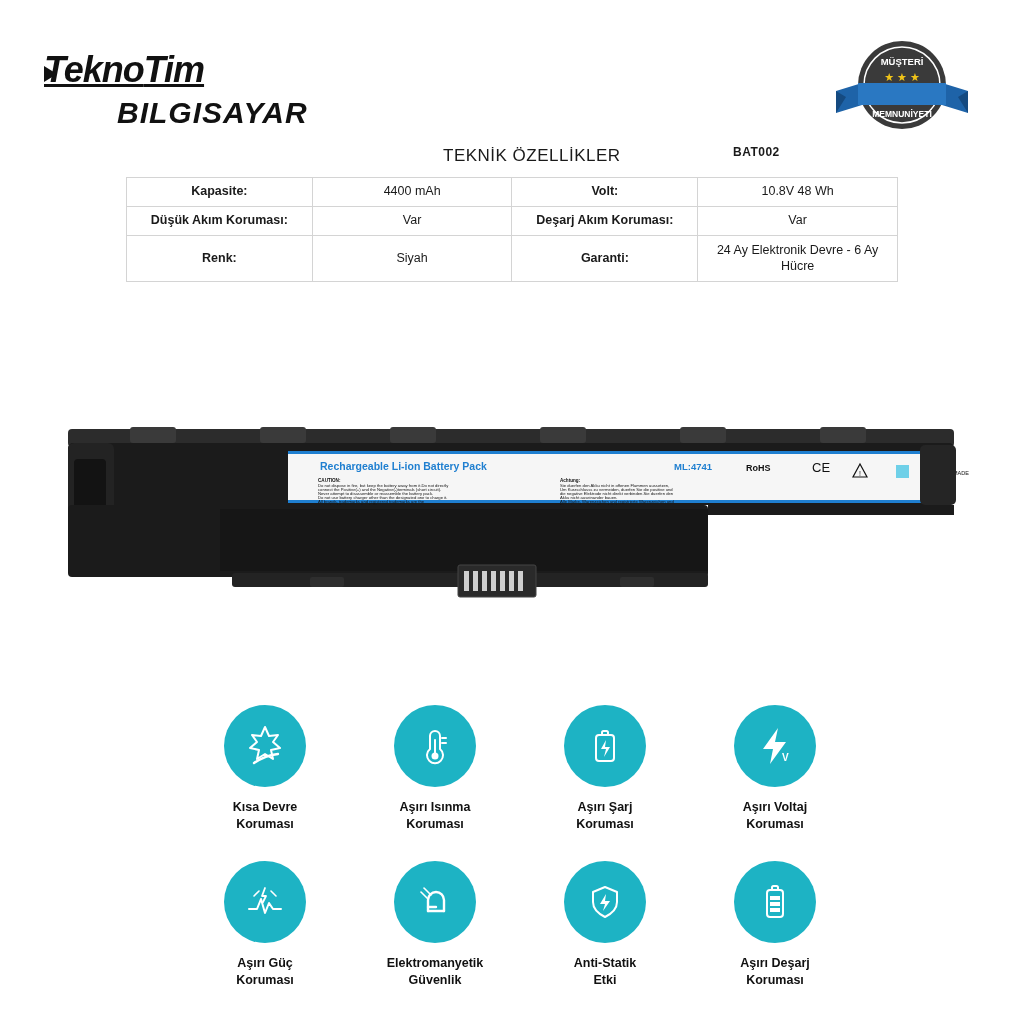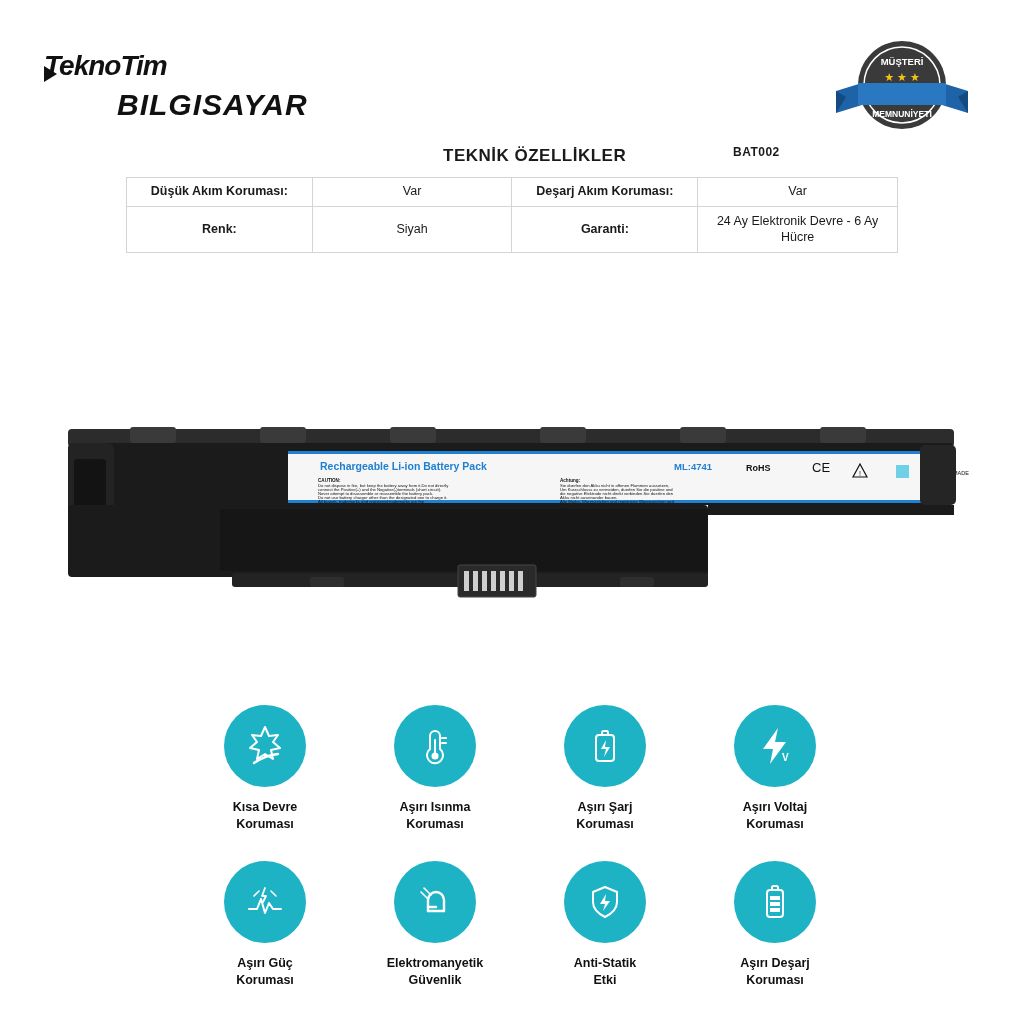--- a/index.html
+++ b/index.html
@@ -17,27 +17,28 @@
     background: #fff;
   }
 
   
   .logo {
     position: absolute;
     left: 44px; top: 52px;
     width: 330px; height: 85px;
   }
   .logo-line1 {
-    font-size: 28px;
+    font-size: 36px;
     font-weight: bold;
     font-style: italic;
     letter-spacing: -1px;
     color: #111;
     line-height: 1;
     white-space: nowrap;
+    text-decoration: underline;
   }
   .logo-line2 {
     font-size: 30px;
     font-weight: bold;
     font-style: italic;
     letter-spacing: 1px;
     color: #111;
     margin-top: 8px;
     margin-left: 73px;
   }
@@ -56,21 +57,21 @@
     right: 52px; top: 33px;
     width: 140px; height: 108px;
   }
   .badge svg { display: block; }
 
   
   .table-title {
     position: absolute;
     left: 443px; top: 146px;
     font-size: 17px;
-    font-weight: bold;
+    font-weight: normal;
     letter-spacing: 0.5px;
     color: #1a1a1a;
   }
   .model-code {
     position: absolute;
     left: 733px; top: 145px;
     font-size: 12px;
     font-weight: bold;
     letter-spacing: 0.5px;
     color: #1a1a1a;
@@ -170,20 +171,26 @@
       <polygon points="136,58 126,64 136,80" fill="#154a80"></polygon>
     </svg>
   </div>
 
   <div class="table-title">TEKNİK ÖZELLİKLER</div>
   <div class="model-code">BAT002</div>
 
   <table class="spec-table">
     <tbody>
       <tr>
+        <td class="label">Kapasite:</td>
+        <td class="value">4400 mAh</td>
+        <td class="label">Volt:</td>
+        <td class="value">10.8V 48 Wh</td>
+      </tr>
+      <tr>
         <td class="label">Düşük Akım Koruması:</td>
         <td class="value">Var</td>
         <td class="label">Deşarj Akım Koruması:</td>
         <td class="value">Var</td>
       </tr>
       <tr class="tall">
         <td class="label">Renk:</td>
         <td class="value">Siyah</td>
         <td class="label">Garanti:</td>
         <td class="value">24 Ay Elektronik Devre - 6 Ay Hücre</td>

